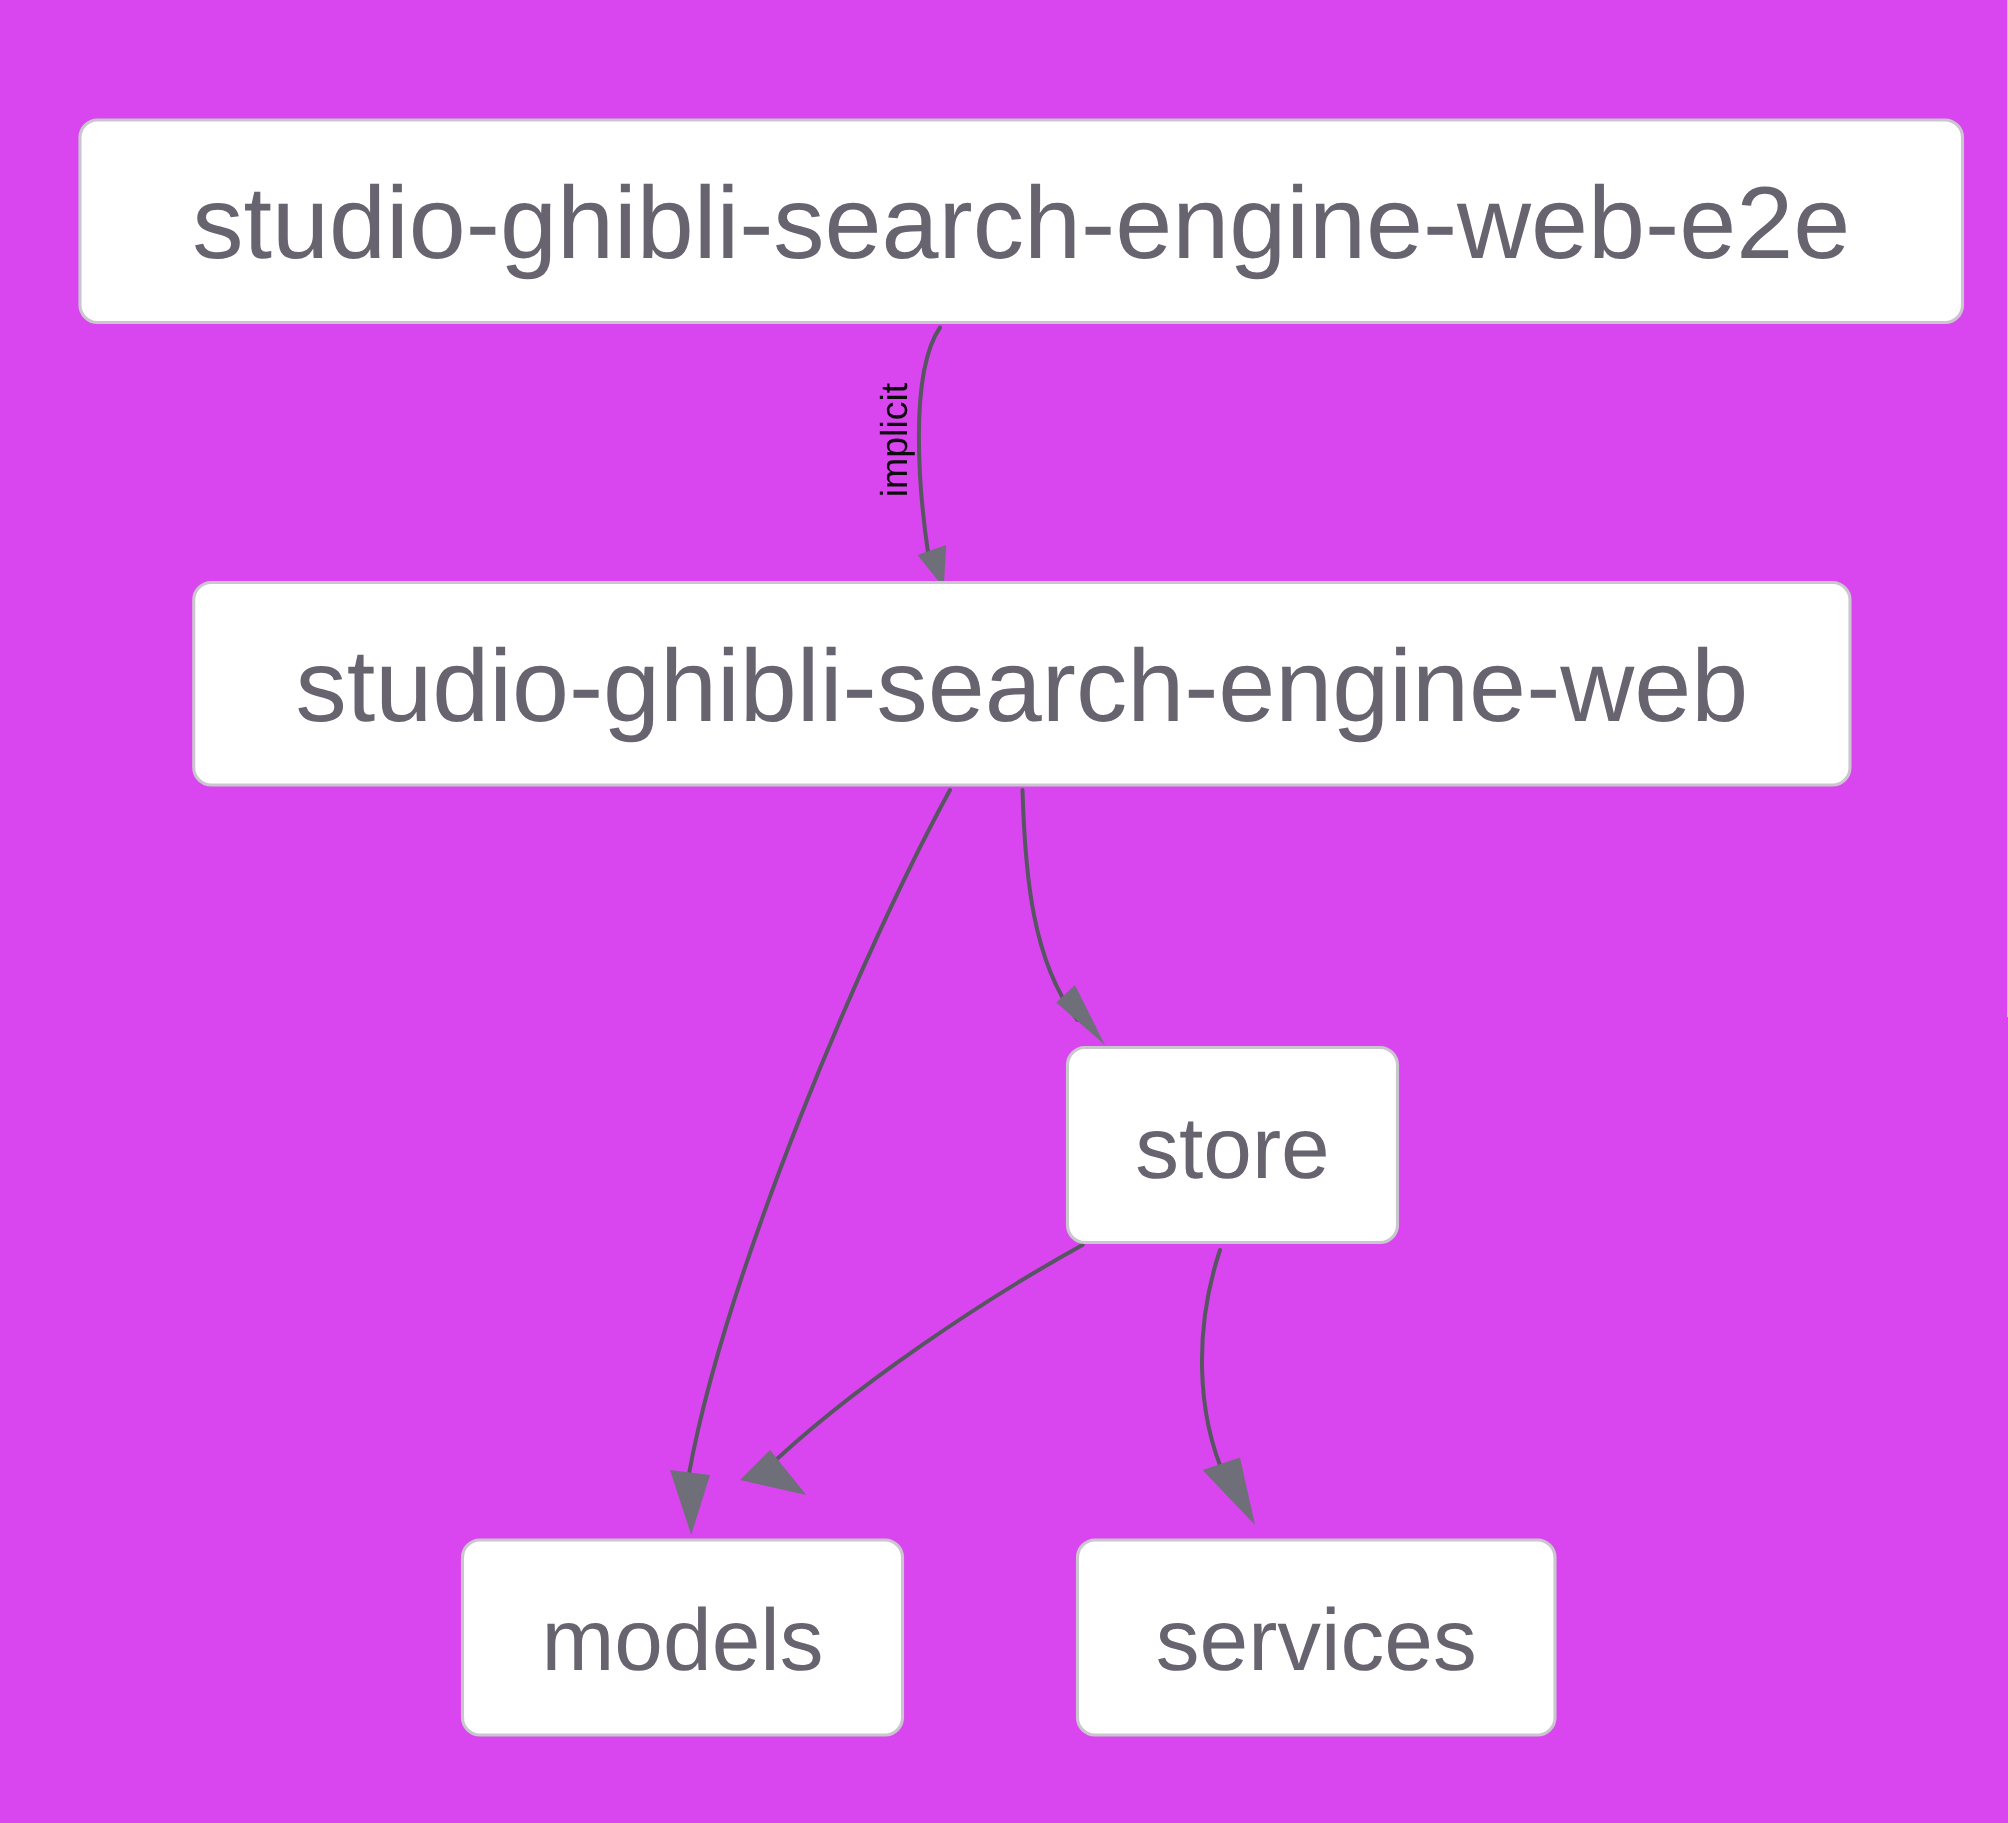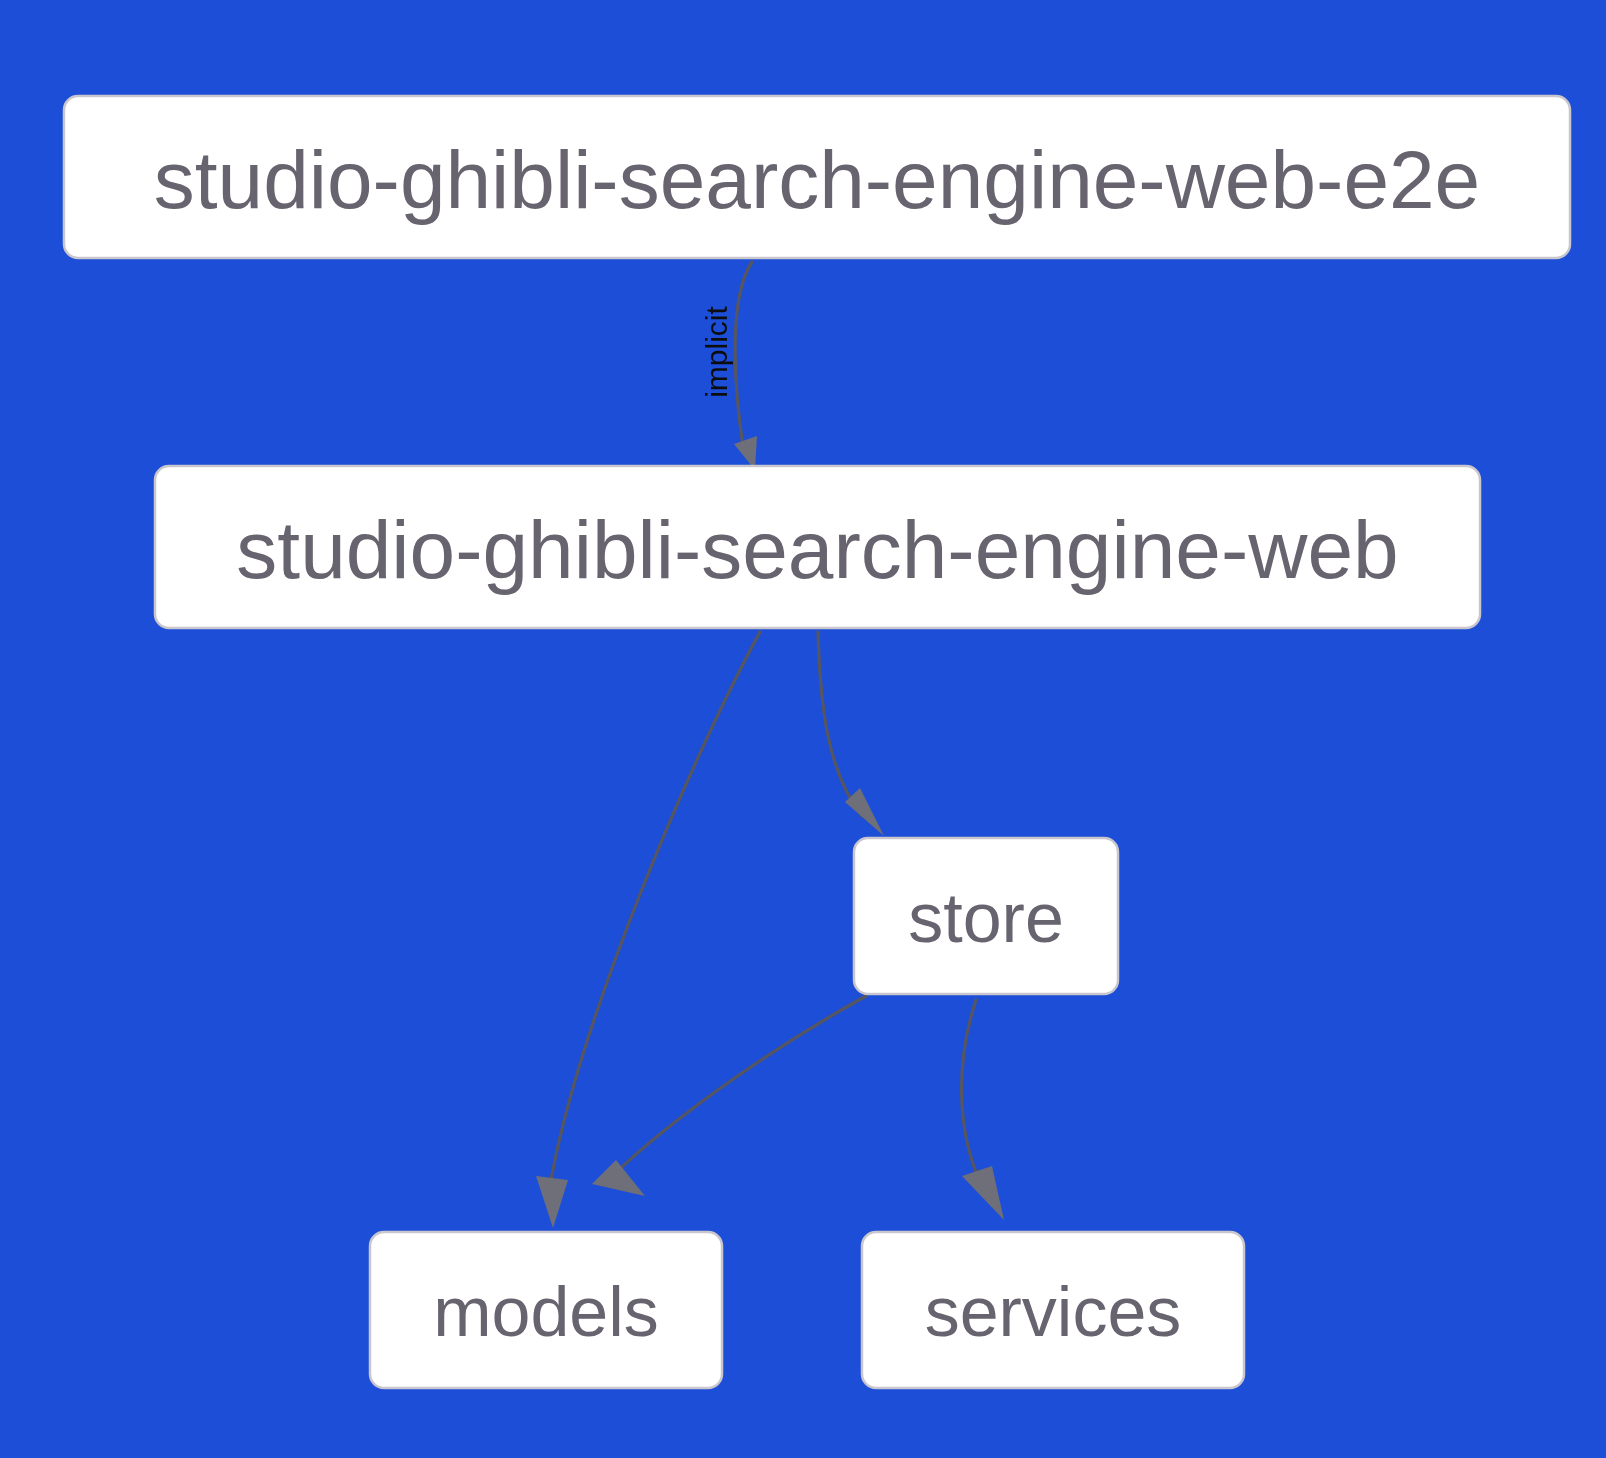--- a/index.html
+++ b/index.html
@@ -8,21 +8,21 @@
     padding: 0;
     background: #ffffff;
   }
   body {
     font-family: "Liberation Sans", sans-serif;
   }
   #graph-root {
     position: relative;
     width: 1606px;
     height: 1458px;
-    background: #1d4ed8;
+    background: #d946ef;
     overflow: hidden;
   }
   svg#graph-canvas {
     position: absolute;
     top: 0;
     left: 0;
     width: 1606px;
     height: 1458px;
     display: block;
   }

